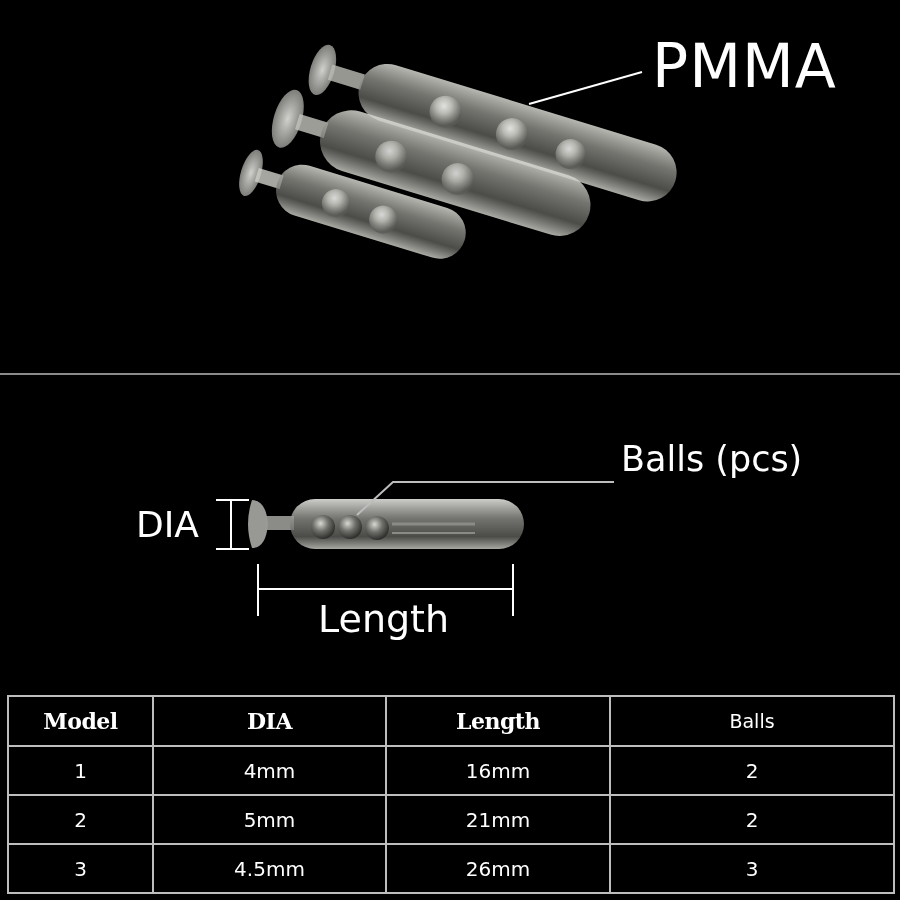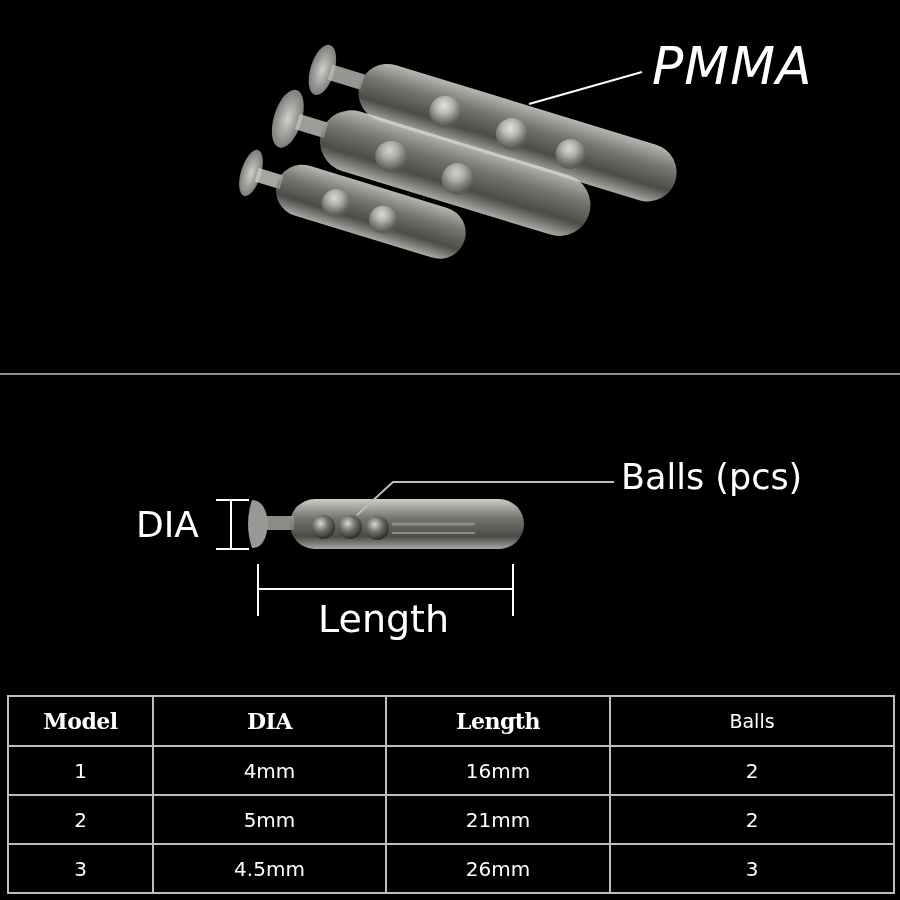--- a/index.html
+++ b/index.html
@@ -58,21 +58,21 @@
     <ellipse cx="0" cy="24" rx="10" ry="24" fill="url(#capG)"></ellipse>
     <rect x="6" y="17" width="26" height="14" fill="#cfcfc9" opacity="0.8"></rect>
     <rect x="28" y="0" width="196" height="52" rx="26" fill="url(#tubeG)"></rect>
     <circle cx="90" cy="28" r="14" fill="url(#ballG)" opacity="0.75"></circle>
     <circle cx="140" cy="30" r="14" fill="url(#ballG)" opacity="0.75"></circle>
   </g>
 
   <line x1="529" y1="104" x2="642" y2="72" stroke="#ffffff" stroke-width="2"></line>
 </svg>
 
-<div class="abs label-sans" style="left:652px; top:38px; font-size:52px; line-height:56px; letter-spacing:1px;font-style:italic;">PMMA</div>
+<div class="abs label-sans" style="left:652px; top:38px; font-size:60px; line-height:56px; letter-spacing:1px;">PMMA</div>
 
 <div class="abs divider"></div>
 
 <svg width="900" height="900" viewBox="0 0 900 900" style="pointer-events:none;">
   <defs>
     <linearGradient id="tubeD" x1="0" y1="0" x2="0" y2="1">
       <stop offset="0" stop-color="#e4e4e0" stop-opacity="0.9"></stop>
       <stop offset="0.4" stop-color="#8e8e8a" stop-opacity="0.8"></stop>
       <stop offset="0.75" stop-color="#5e5e5a" stop-opacity="0.8"></stop>
       <stop offset="1" stop-color="#bcbcb6" stop-opacity="0.9"></stop>
@@ -109,21 +109,21 @@
 
   <g stroke="#bdbdbd" stroke-width="2" fill="none">
     <polyline points="357,515 393,482 614,482"></polyline>
   </g>
 </svg>
 
 <div class="abs label-sans" style="left:136px; top:503px; font-size:36px; line-height:44px;">DIA</div>
 
 <div class="abs label-sans" style="left:318px; top:596px; font-size:38px; line-height:46px;">Length</div>
 
-<div class="abs label-sans" style="left:621px; top:455px; font-size:35px; line-height:44px;">Balls (pcs)</div>
+<div class="abs label-sans" style="left:621px; top:437px; font-size:35px; line-height:44px;">Balls (pcs)</div>
 
 <table class="spec">
   <colgroup>
     <col style="width:145px">
     <col style="width:233px">
     <col style="width:224px">
     <col style="width:284px">
   </colgroup>
   <thead>
     <tr>

